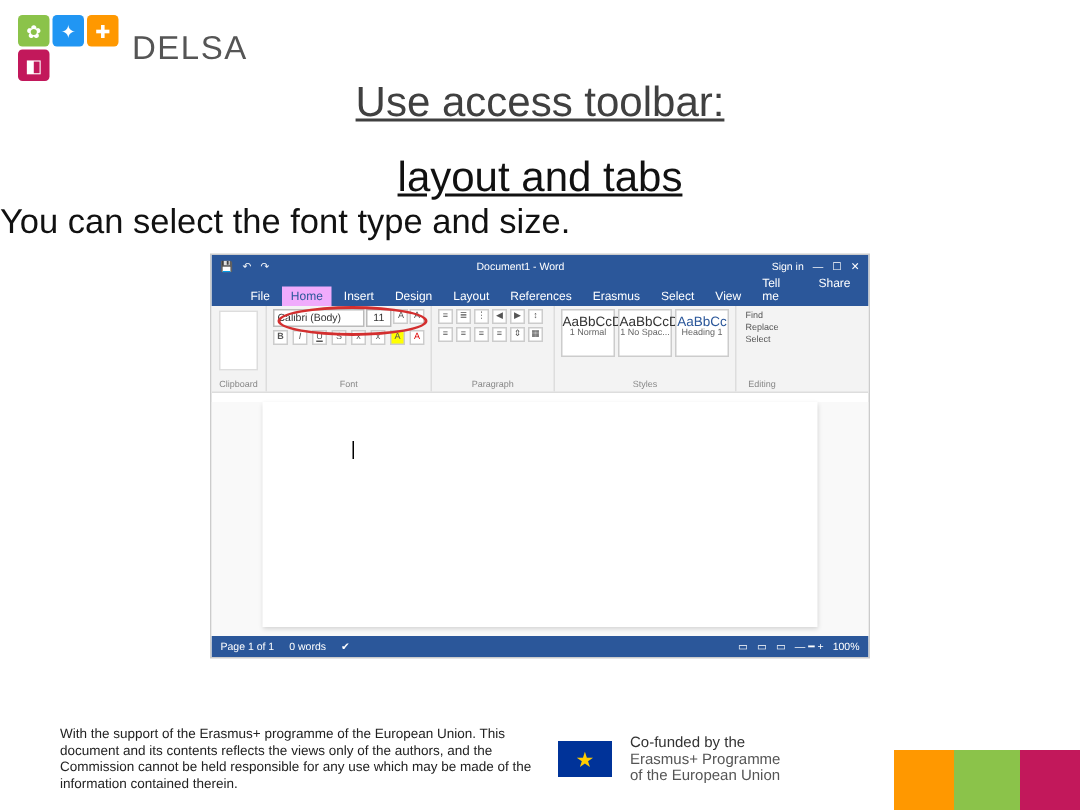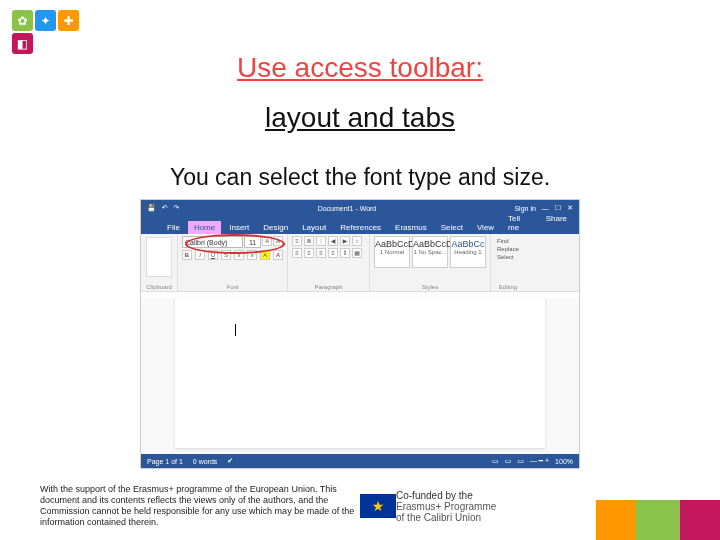--- a/index.html
+++ b/index.html
@@ -5,23 +5,23 @@
   * { box-sizing: border-box; margin: 0; padding: 0; }
   body { width: 720px; height: 540px; background: #fff; font-family: Arial, sans-serif; position: relative; overflow: hidden; }
   .header { display: flex; align-items: center; padding: 10px 12px 4px 12px; }
   .logo-tiles { display: flex; flex-wrap: wrap; width: 68px; gap: 2px; }
   .tile { width: 21px; height: 21px; border-radius: 3px; display: flex; align-items: center; justify-content: center; color: #fff; font-size: 12px; }
   .t-green { background: #8bc34a; }
   .t-blue { background: #2196f3; }
   .t-orange { background: #ff9800; }
   .t-magenta { background: #c2185b; }
   .delsa { font-size: 22px; font-weight: 400; color: #555; margin-left: 8px; letter-spacing: 1px; }
-  .title { text-align: center; font-size: 28px; font-weight: 400; text-decoration: underline; color: #ef4444; margin-top: -6px; }
+  .title { text-align: center; font-size: 28px; font-weight: 400; text-decoration: underline; color: #404040; margin-top: -6px; }
   .subtitle { text-align: center; font-size: 28px; font-weight: 400; text-decoration: underline; color: #111; margin-top: 18px; }
-  .desc { text-align: center; font-size: 23px; color: #111; margin-top: 30px; }
+  .desc { text-align: left; font-size: 23px; color: #111; }
   .word-shot { width: 440px; height: 270px; margin: 8px auto 0; border: 1px solid #ccc; background: #fff; position: relative; overflow: hidden; }
   .word-titlebar { background: #2b579a; height: 16px; display: flex; align-items: center; justify-content: space-between; padding: 0 6px; color: #fff; font-size: 7px; }
   .wtb-left, .wtb-right { display: flex; gap: 6px; align-items: center; }
   .word-tabs { height: 18px; background: #2b579a; display: flex; align-items: flex-end; padding-left: 20px; gap: 2px; }
   .wtab { font-size: 8px; color: #fff; padding: 2px 6px; cursor: pointer; }
   .wtab.active { background: #f0abfc; color: #2b579a; }
   .wtab-right { margin-left: auto; display: flex; gap: 4px; padding-right: 6px; }
   .ribbon { background: #f3f3f3; border-bottom: 1px solid #ddd; height: 58px; display: flex; }
   .ribbon-group { border-right: 1px solid #ddd; padding: 2px 4px 1px 4px; display: flex; flex-direction: column; justify-content: space-between; font-size: 6px; color: #666; }
   .ribbon-group-label { text-align: center; font-size: 6px; color: #888; }
@@ -35,41 +35,42 @@
   .para-grid { display: grid; grid-template-columns: repeat(6, 10px); gap: 2px; }
   .styles-row { display: flex; gap: 2px; }
   .style-box { width: 36px; height: 32px; border: 1px solid #ccc; background: #fff; font-size: 6px; text-align: center; padding-top: 2px; color: #666; }
   .style-preview { font-size: 9px; color: #333; }
   .editing-col { display: flex; flex-direction: column; gap: 2px; font-size: 6px; color: #555; padding: 2px; }
   .doc-area { background: #f9f9f9; height: 160px; position: relative; }
   .doc-page { background: #fff; width: 370px; height: 150px; margin: 6px auto 0; box-shadow: 0 1px 3px rgba(0,0,0,0.15); position: relative; }
   .cursor { position: absolute; left: 60px; top: 26px; width: 1px; height: 12px; background: #000; }
   .statusbar { position: absolute; bottom: 0; left: 0; right: 0; height: 14px; background: #2b579a; color: #fff; font-size: 7px; display: flex; align-items: center; padding: 0 6px; gap: 10px; }
   .statusbar .right { margin-left: auto; display: flex; gap: 6px; align-items: center; }
-  .footer { position: absolute; bottom: 12px; left: 40px; right: 20px; display: flex; align-items: center; }
+  .footer { position: absolute; bottom: 12px; left: 40px; right: 20px; display: flex; align-items: center; gap: 12px; }
   .disclaimer { font-size: 9px; line-height: 11px; color: #222; width: 320px; }
   .eu-flag { width: 36px; height: 24px; background: #003399; display: flex; align-items: center; justify-content: center; color: #ffcc00; font-size: 14px; }
   .eu-text { font-size: 10px; line-height: 11px; color: #555; }
   .eu-text .l1 { color: #333; }
   .accent-tiles { position: absolute; right: 0; bottom: 0; display: flex; }
   .atile { width: 40px; height: 40px; }
   .a-orange { background: #ff9800; }
   .a-green { background: #8bc34a; width: 44px; }
   .a-magenta { background: #c2185b; }
 </style>
 </head>
 <body>
 
 <div class="header">
   <div class="logo-tiles">
     <div class="tile t-green">✿</div>
     <div class="tile t-blue">✦</div>
     <div class="tile t-orange">✚</div>
     <div class="tile t-magenta">◧</div>
   </div>
+  <div class="delsa">DELSA</div>
 </div>
 
 <div class="title">Use access toolbar:</div>
 <div class="subtitle">layout and tabs</div>
 <div class="desc">You can select the font type and size.</div>
 
 <div class="word-shot">
   <div class="word-titlebar">
     <div class="wtb-left">
       <span>💾</span>
@@ -187,21 +188,21 @@
     </div>
   </div>
 </div>
 
 <div class="footer">
   <div class="disclaimer">With the support of the Erasmus+ programme of the European Union. This document and its contents reflects the views only of the authors, and the Commission cannot be held responsible for any use which may be made of the information contained therein.</div>
   <div class="eu-flag">★</div>
   <div class="eu-text">
     <div class="l1">Co-funded by the</div>
     <div>Erasmus+ Programme</div>
-    <div>of the Calibri Union</div>
+    <div>of the European Union</div>
   </div>
 </div>
 
 <div class="accent-tiles">
   <div class="atile a-orange"></div>
   <div class="atile a-green"></div>
   <div class="atile a-magenta"></div>
 </div>
 
 </body></html>

